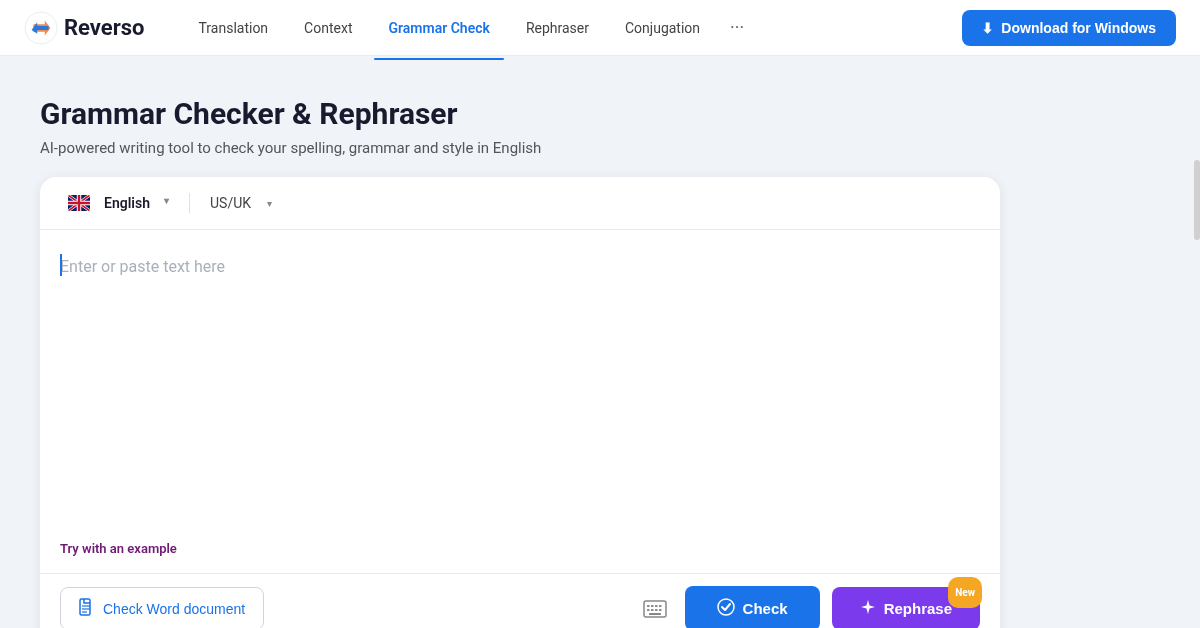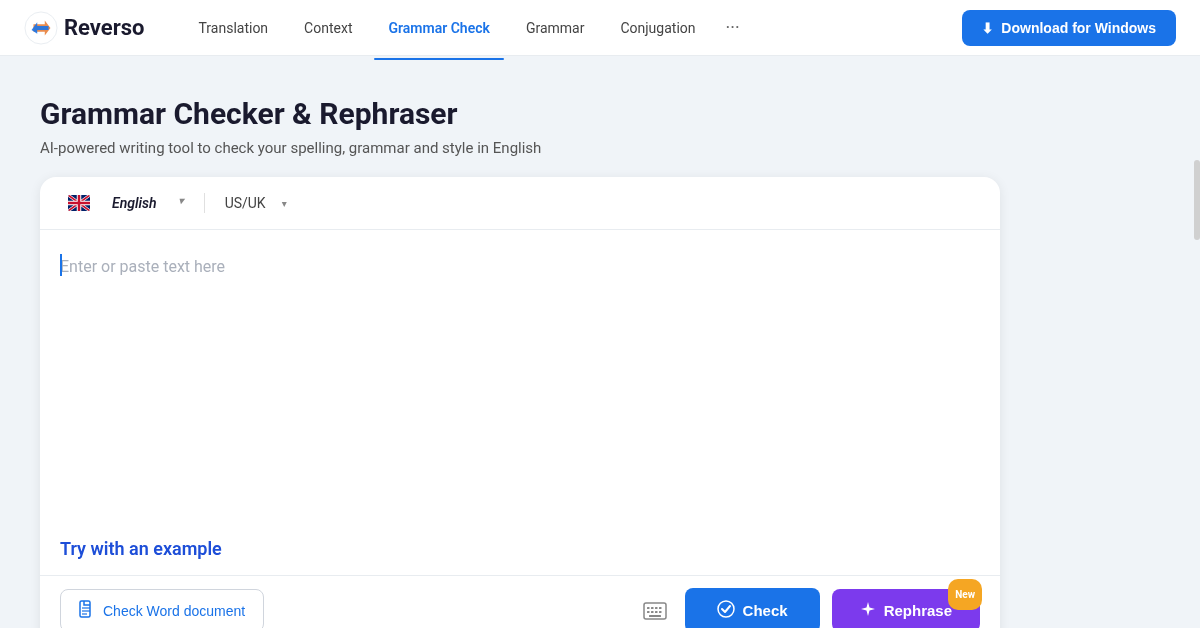--- a/index.html
+++ b/index.html
@@ -118,28 +118,27 @@
     .editor-toolbar {
       display: flex;
       align-items: center;
       gap: 8px;
       padding: 14px 20px;
       border-bottom: 1px solid #e8ecf0;
     }
     .lang-selector {
       display: flex;
       align-items: flex-start;
-      gap: 22px;
+      gap: 14px;
       cursor: pointer;
       font-size: 14px;
       font-weight: 600;
       color: #1a1a2e;
       padding: 4px 8px;
       border-radius: 6px;
-      font-style: italic;
     }
     .flag-icon {
       width: 22px;
       height: 16px;
       border-radius: 2px;
     }
     .chevron-down {
       font-size: 10px;
       color: #888;
     }
@@ -185,22 +184,22 @@
       position: absolute;
       top: 24px;
       left: 20px;
       width: 1.5px;
       height: 22px;
       background: #1a73e8;
       animation: blink 1s step-end infinite;
     }
     @keyframes blink { 0%, 100% { opacity: 1; } 50% { opacity: 0; } }
     .try-example {
-      color: #1d4ed8;
-      font-size: 18px;
+      color: #701a75;
+      font-size: 13px;
       font-weight: 600;
       cursor: pointer;
       margin-top: 0;
       display: inline-block;
     }
 
     
     .editor-footer {
       display: flex;
       align-items: center;
@@ -301,21 +300,21 @@
 
       <path d="M8 20 L14 12 L14 16 L26 16 L26 20 L14 20 L14 24 Z" fill="#1a73e8" opacity="0.9"></path>
     </svg>
     <span>Reverso</span>
   </a>
 
   <div class="nav-links">
     <a class="nav-item">Translation</a>
     <a class="nav-item">Context</a>
     <a class="nav-item active">Grammar Check</a>
-    <a class="nav-item">Grammar</a>
+    <a class="nav-item">Rephraser</a>
     <a class="nav-item">Conjugation</a>
     <span class="nav-dots nav-item">···</span>
   </div>
 
   <button class="download-btn">
     <span>⬇</span>
     <span>Download for Windows</span>
   </button>
 </nav>
 

